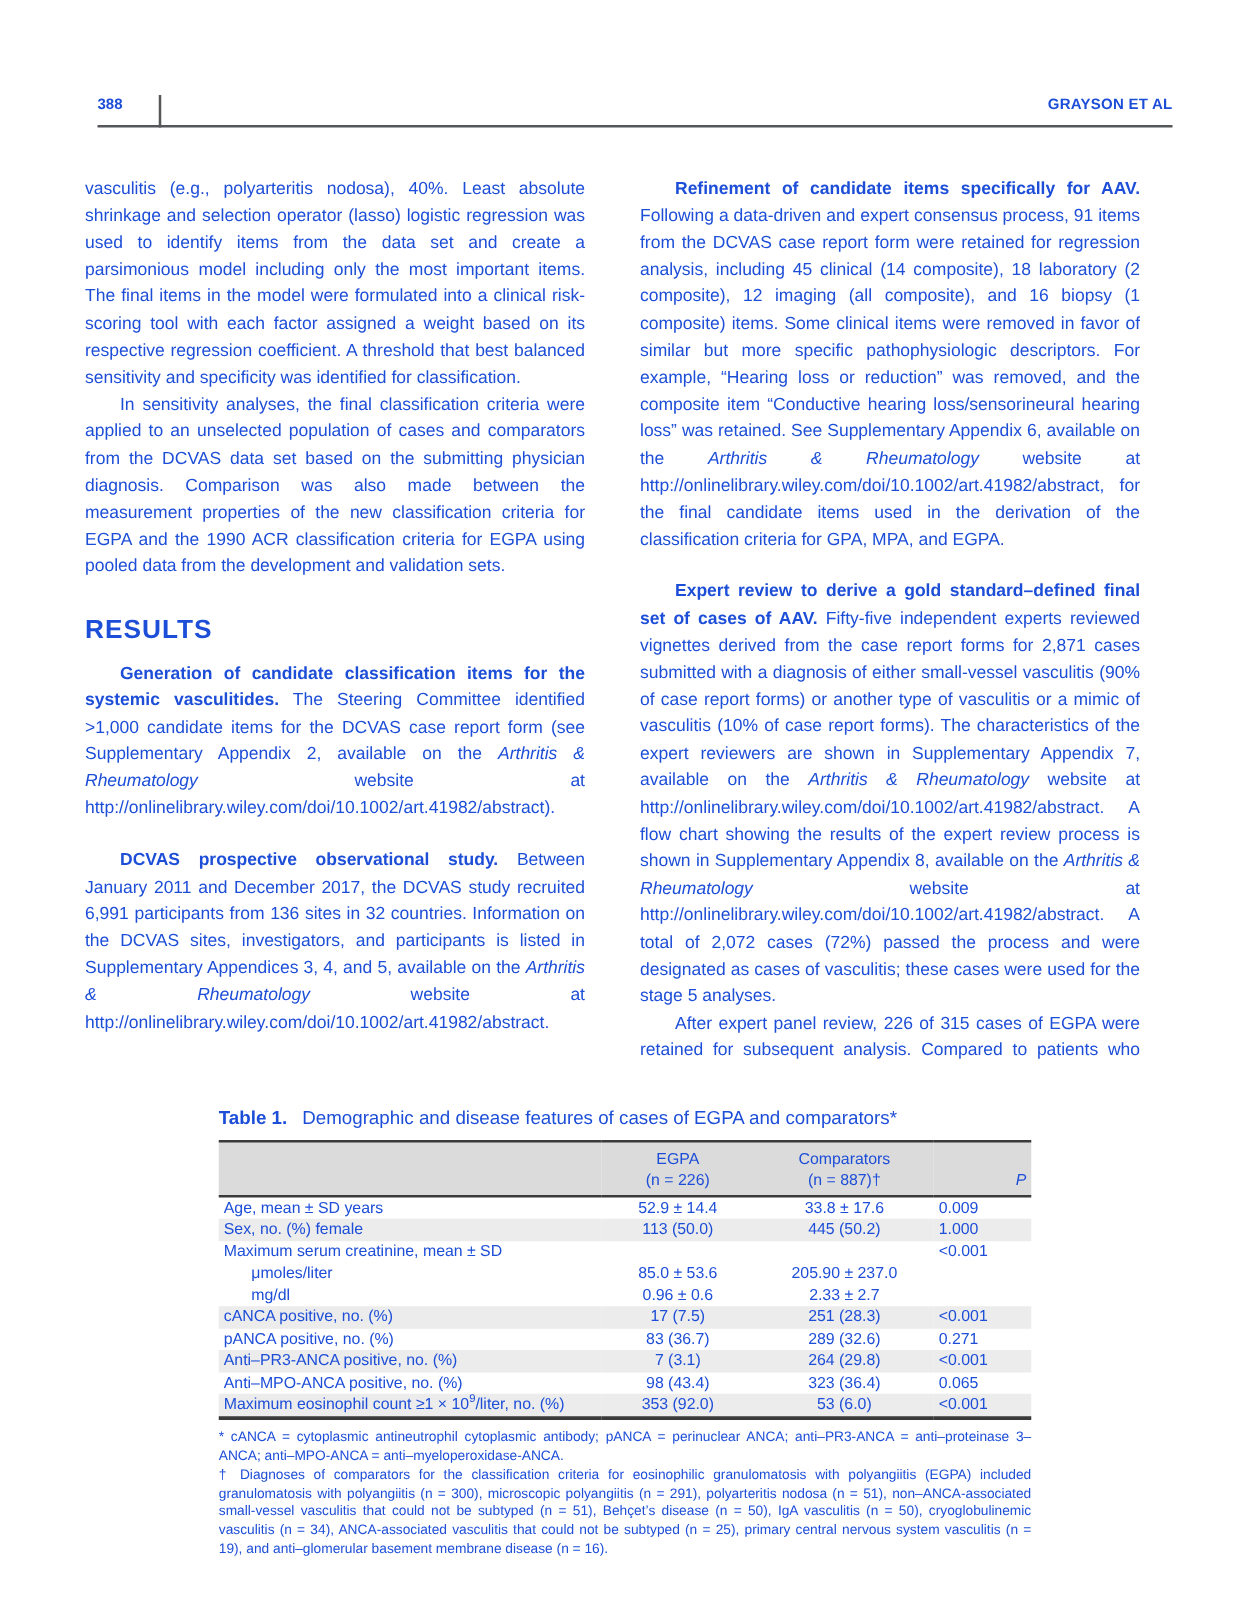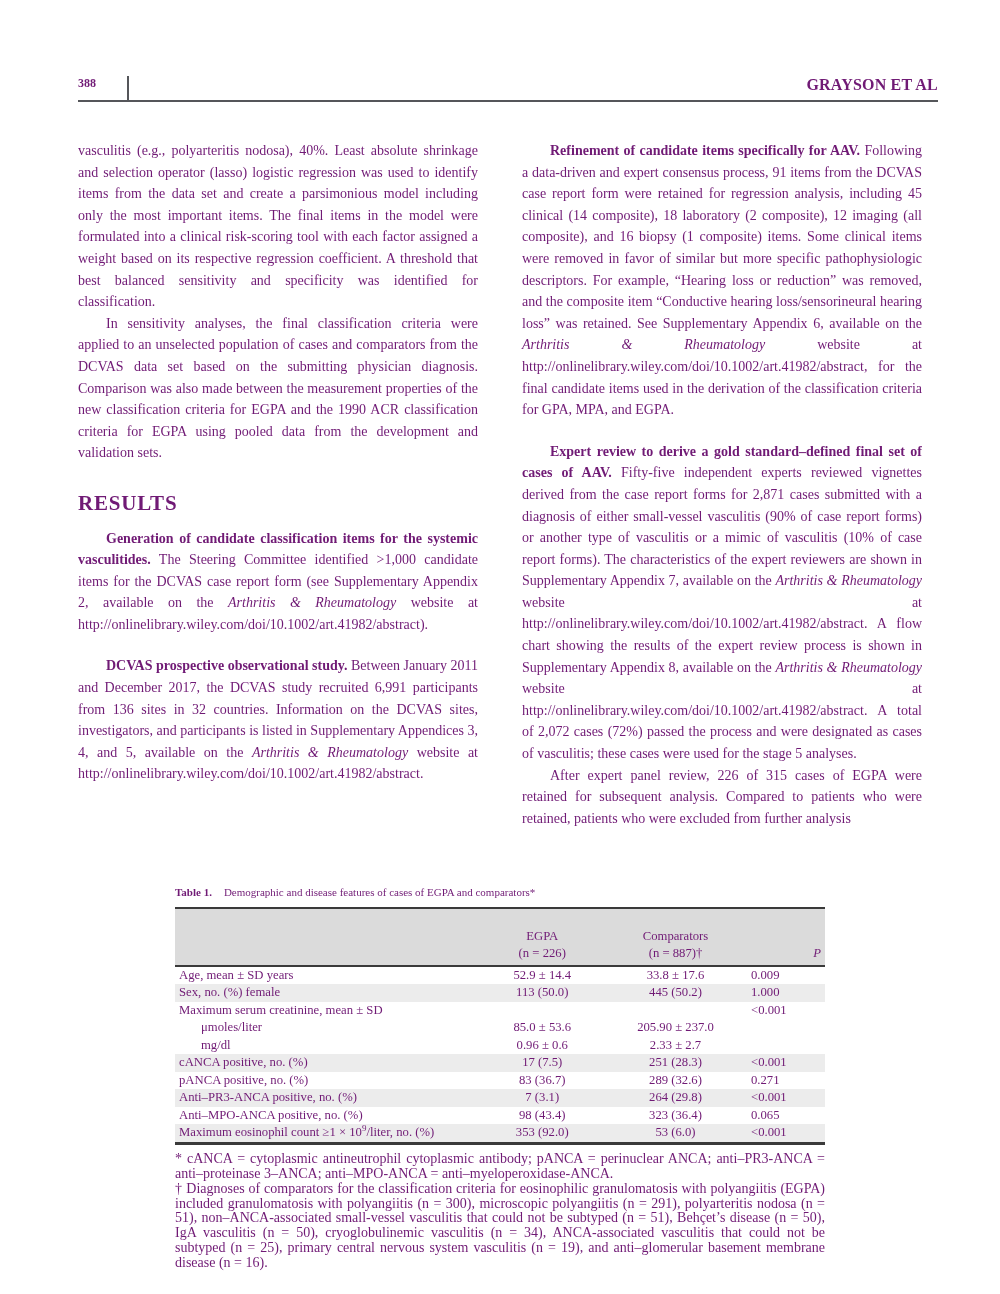--- a/index.html
+++ b/index.html
@@ -1,69 +1,69 @@
 <!DOCTYPE html>
 <html lang="en"><head>
 <meta charset="utf-8">
 <style>
   html,body{margin:0;padding:0;background:#ffffff;}
   .page{
     position:relative;
     width:1000px;height:1294px;
     background:#ffffff;
-    font-family:Liberation Serif, serif;
-    color:#701a75;
+    font-family:Liberation Sans, sans-serif;
+    color:#1d4ed8;
     overflow:hidden;
   }
   
   .page-header{position:absolute;left:78px;top:72px;width:860px;height:30px;}
   .page-number{position:absolute;left:0;top:4px;font-size:12px;font-weight:bold;}
-  .running-head{position:absolute;right:0;top:4px;font-size:16px;font-weight:bold;letter-spacing:.2px;}
+  .running-head{position:absolute;right:0;top:4px;font-size:12px;font-weight:bold;letter-spacing:.2px;}
   .header-rule{position:absolute;left:78px;top:100px;width:860px;height:2px;background:#55565a;}
   .header-tick{position:absolute;left:127px;top:76px;width:2px;height:26px;background:#55565a;}
   
   .article-body{
-    position:absolute;left:78px;top:140px;width:844px;height:708px;
+    position:absolute;left:68px;top:140px;width:844px;height:708px;
     display:flex;gap:44px;overflow:hidden;
   }
   .col{width:404px;font-size:14px;line-height:21.6px;text-align:justify;}
   .col p{margin:0;overflow-wrap:anywhere;}
   .col p b{font-weight:bold;}
   .col p i{font-style:italic;}
   .indented{text-indent:28px;}
   .lead-gap{margin-top:20px !important;}
   .section-heading{
     font-size:21px;font-weight:bold;letter-spacing:.8px;
     margin:29px 0 13px 0;text-align:left;
   }
   
   .table-section{position:absolute;left:175px;top:886px;width:650px;}
-  .table-caption{font-size:11px;margin:0 0 9px 0;}
+  .table-caption{font-size:15px;margin:0 0 9px 0;}
   .table-caption b{font-weight:bold;margin-right:12px;}
   table.demo-table{
     width:100%;border-collapse:collapse;font-size:12.7px;
     border-top:2px solid #3a3a3a;border-bottom:3px solid #3a3a3a;
   }
   table.demo-table thead tr{background:#dbdbdb;}
   table.demo-table thead th{
     font-weight:normal;white-space:pre-line;line-height:1.3;
-    padding:19px 4px 4px 4px;border-bottom:2px solid #3a3a3a;vertical-align:bottom;
+    padding:5px 4px 4px 4px;border-bottom:2px solid #3a3a3a;vertical-align:bottom;
   }
   th.c-label{width:47%;}
   th.c-egpa{width:19%;text-align:center;}
   th.c-comp{width:22%;text-align:center;}
   th.c-p{width:12%;text-align:right;font-style:italic;padding-right:9px;}
   table.demo-table tbody td{padding:1px 4px;line-height:1.22;}
   td.c-label{text-align:left;padding-left:8px;}
   td.c-label.indent{padding-left:26px;}
   td.c-egpa,td.c-comp{text-align:center;}
   td.c-p{text-align:left;padding-right:9px;}
   tr.shaded{background:#ececec;}
   sup{font-size:9px;line-height:0;}
-  .table-footnotes{margin-top:7px;font-size:14px;line-height:14.9px;text-align:justify;}
+  .table-footnotes{margin-top:7px;font-size:11px;line-height:14.9px;text-align:justify;}
   .table-footnotes p{margin:0;}
 </style>
 </head>
 <body>
 
 <div class="page">
 
   <div class="page-header">
     <span class="page-number">388</span>
     <span class="running-head">GRAYSON ET AL</span>

